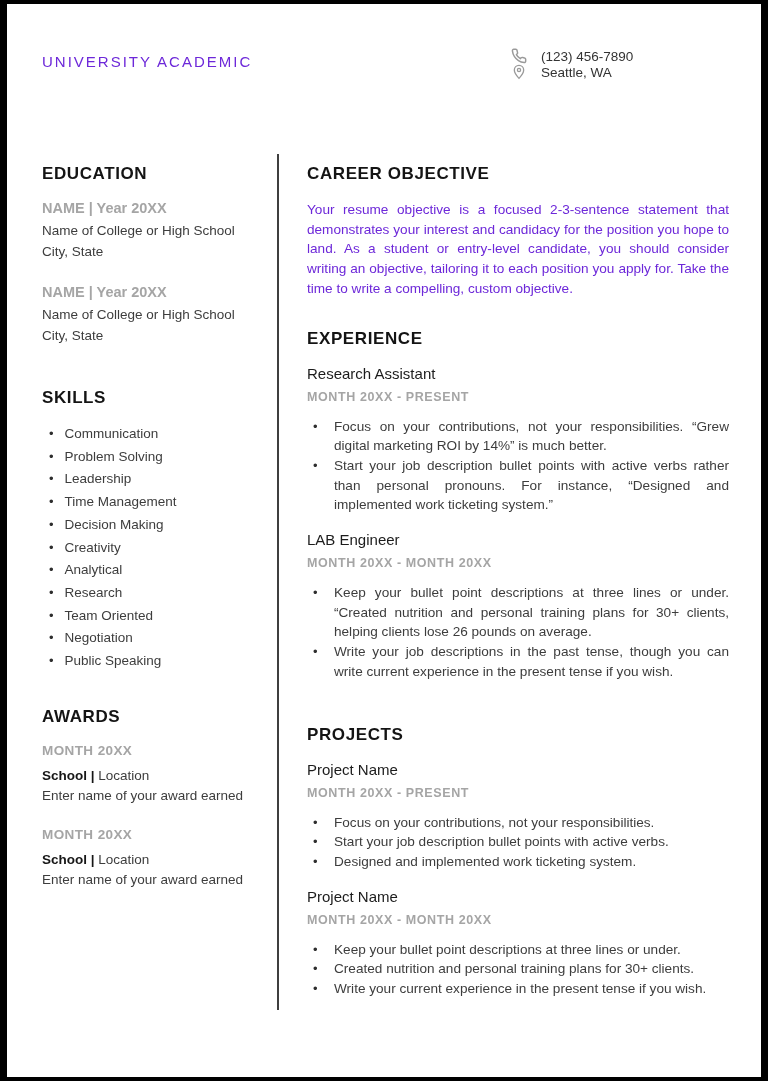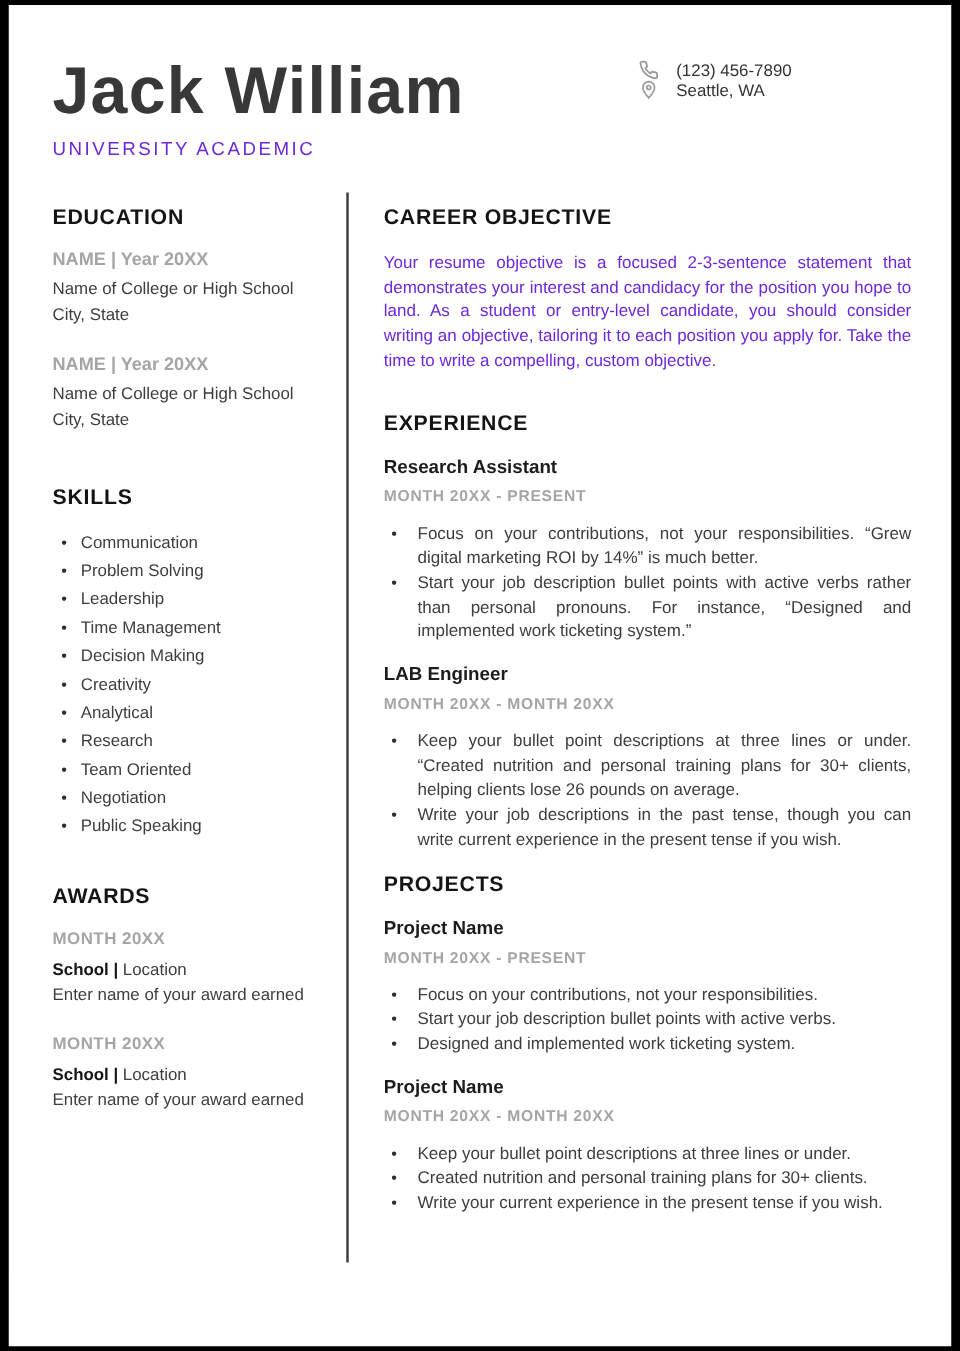--- a/index.html
+++ b/index.html
@@ -43,36 +43,35 @@
   .awards-section { margin-top:34px; }
   .awards-list { margin-top:16px; }
   .award-entry { margin-bottom:21px; }
   .award-date { font-size:13.5px; font-weight:700; color:#a5a5a5; letter-spacing:0.4px; margin-bottom:8px; }
   .award-school-line { font-size:13.5px; line-height:20px; color:#3d3d3d; }
   .award-school { font-weight:700; color:#161616; }
   .award-desc { font-size:13.5px; line-height:20px; color:#3d3d3d; }
   
   .objective-text { margin-top:16px; font-size:13.6px; line-height:19.7px; color:#6d28d9; text-align:justify; }
   .experience-section { margin-top:30px; }
-  .projects-section { margin-top:16px; }
-  .job-title { font-size:15px; font-weight:700; color:#1c1c1c; margin-top:16px; }
+  .projects-section { margin-top:43px; }
+  .job-title { font-size:15px; font-weight:400; color:#1c1c1c; margin-top:16px; }
   .job-dates { font-size:12.5px; font-weight:700; color:#a5a5a5; letter-spacing:0.6px; margin-top:8px; }
   .bullets { list-style:none; margin-top:13px; padding-left:6px; }
   .bullets li { display:flex; align-items:baseline; font-size:13.6px; line-height:19.7px; color:#3d3d3d; }
   .bullets .bullet-dot { flex:0 0 15px; margin-right:6px; }
   .bullets .bullet-text { flex:1; text-align:justify; }
 </style>
 </head>
 <body>
 
 <div class="page">
 
   <div class="header">
     <div>
-      <div class="name">Jack William</div>
       <div class="subtitle">UNIVERSITY ACADEMIC</div>
     </div>
     <div class="contact">
       <div class="contact-row">
         <span class="contact-icon">
           <svg viewBox="0 0 24 24" fill="none" stroke="#9a9a9a" stroke-width="2.2" stroke-linecap="round" stroke-linejoin="round">
               <path d="M22 16.9v3a2 2 0 0 1-2.2 2 19.8 19.8 0 0 1-8.6-3.1 19.5 19.5 0 0 1-6-6A19.8 19.8 0 0 1 2.1 4.2 2 2 0 0 1 4.1 2h3a2 2 0 0 1 2 1.7c.1 1 .4 2 .7 2.9a2 2 0 0 1-.5 2.1L8 10a16 16 0 0 0 6 6l1.3-1.3a2 2 0 0 1 2.1-.5c.9.3 1.9.6 2.9.7a2 2 0 0 1 1.7 2z"></path>
             </svg>
         </span>
         <span>(123) 456-7890</span>

